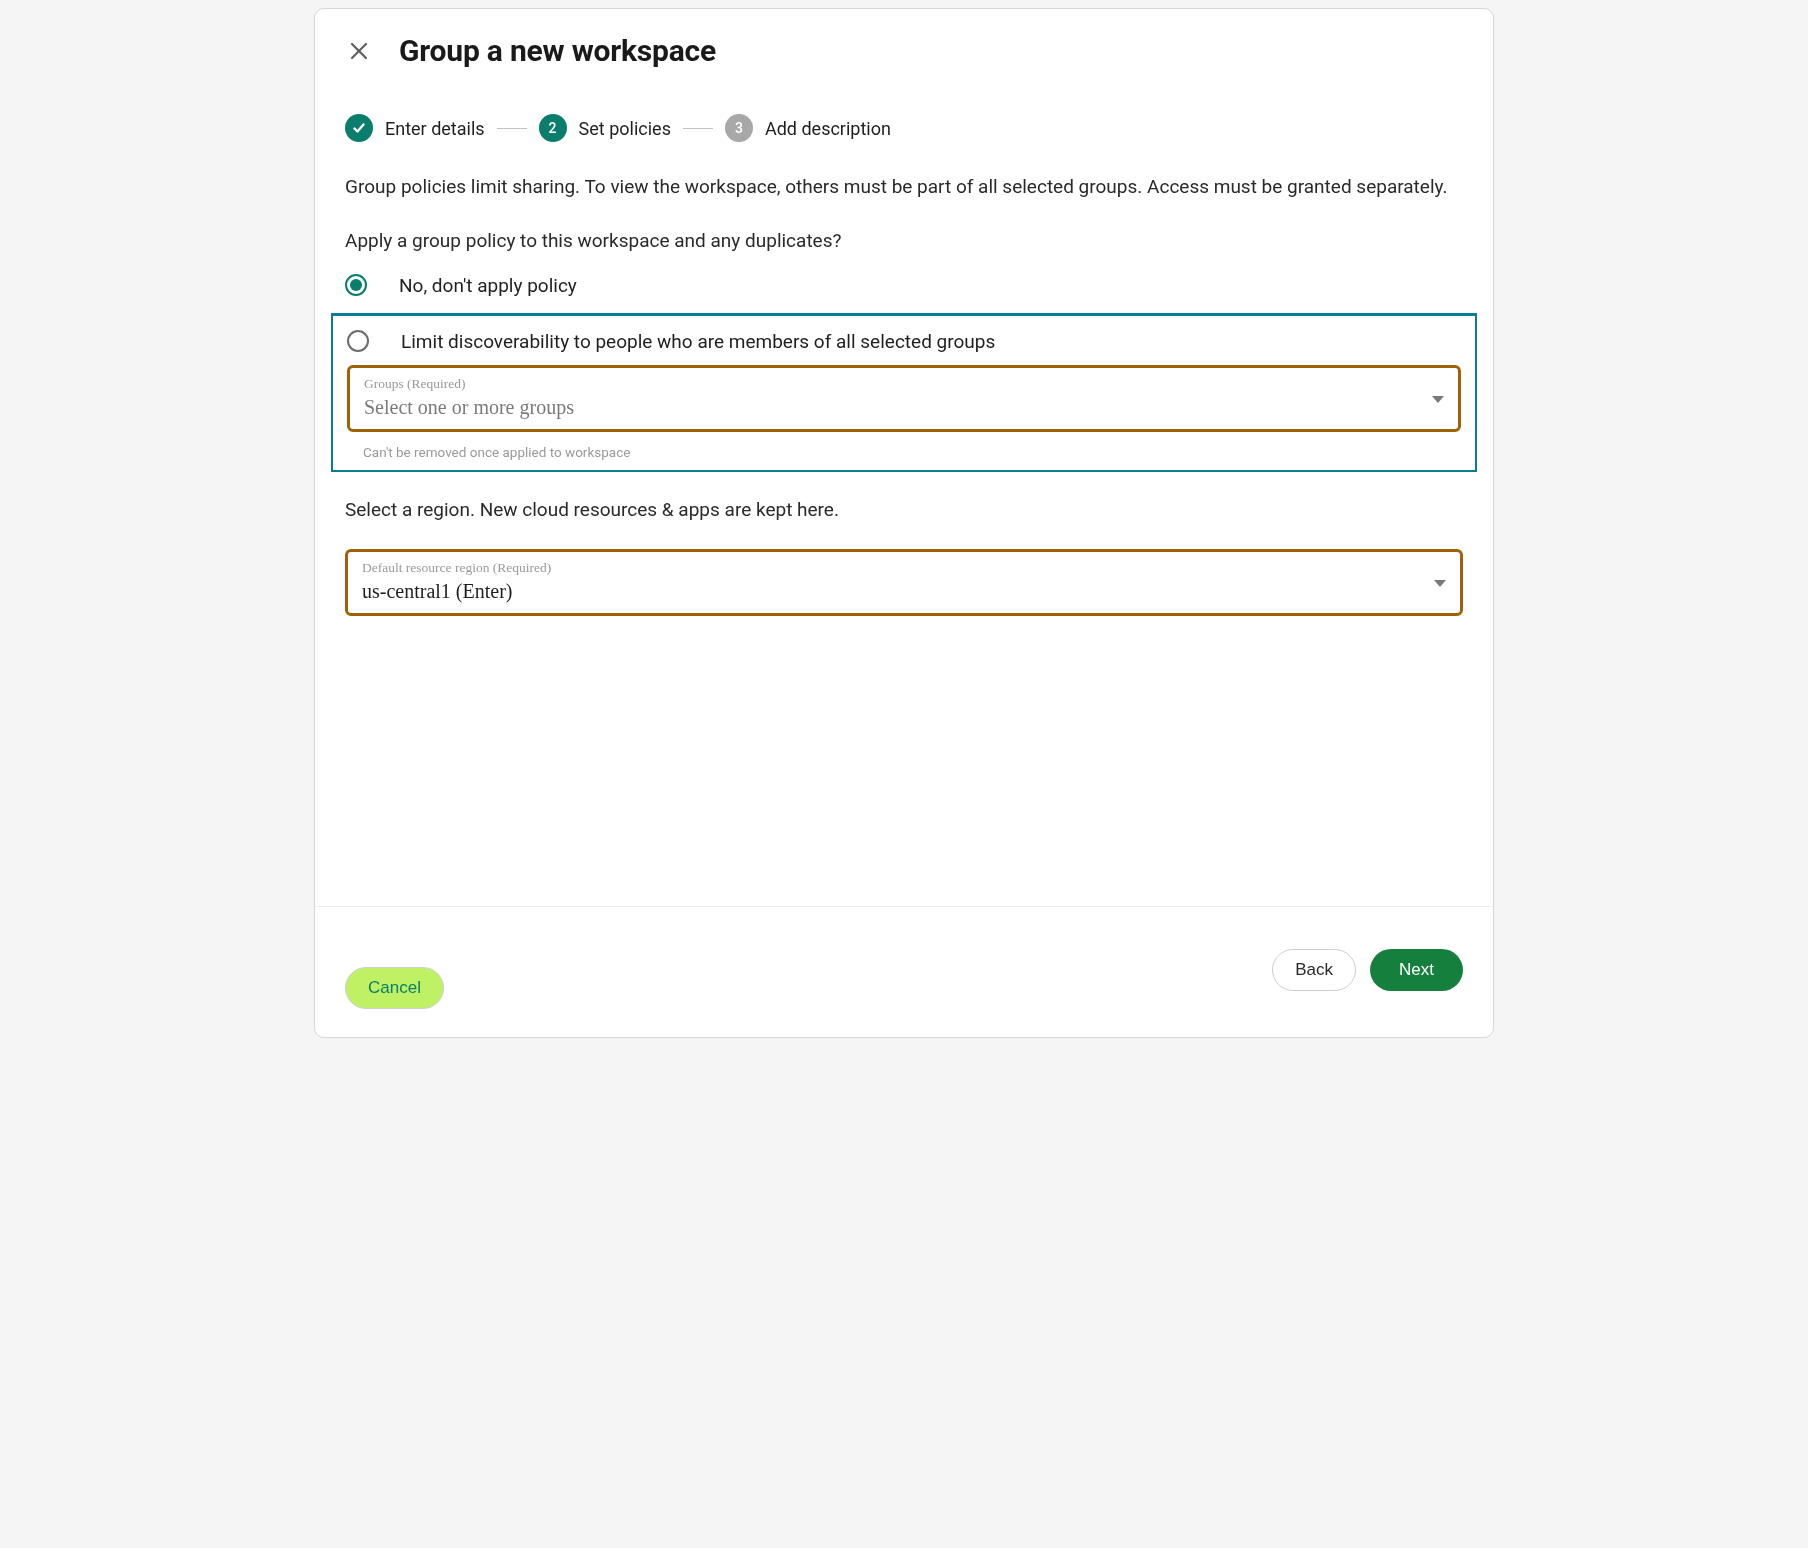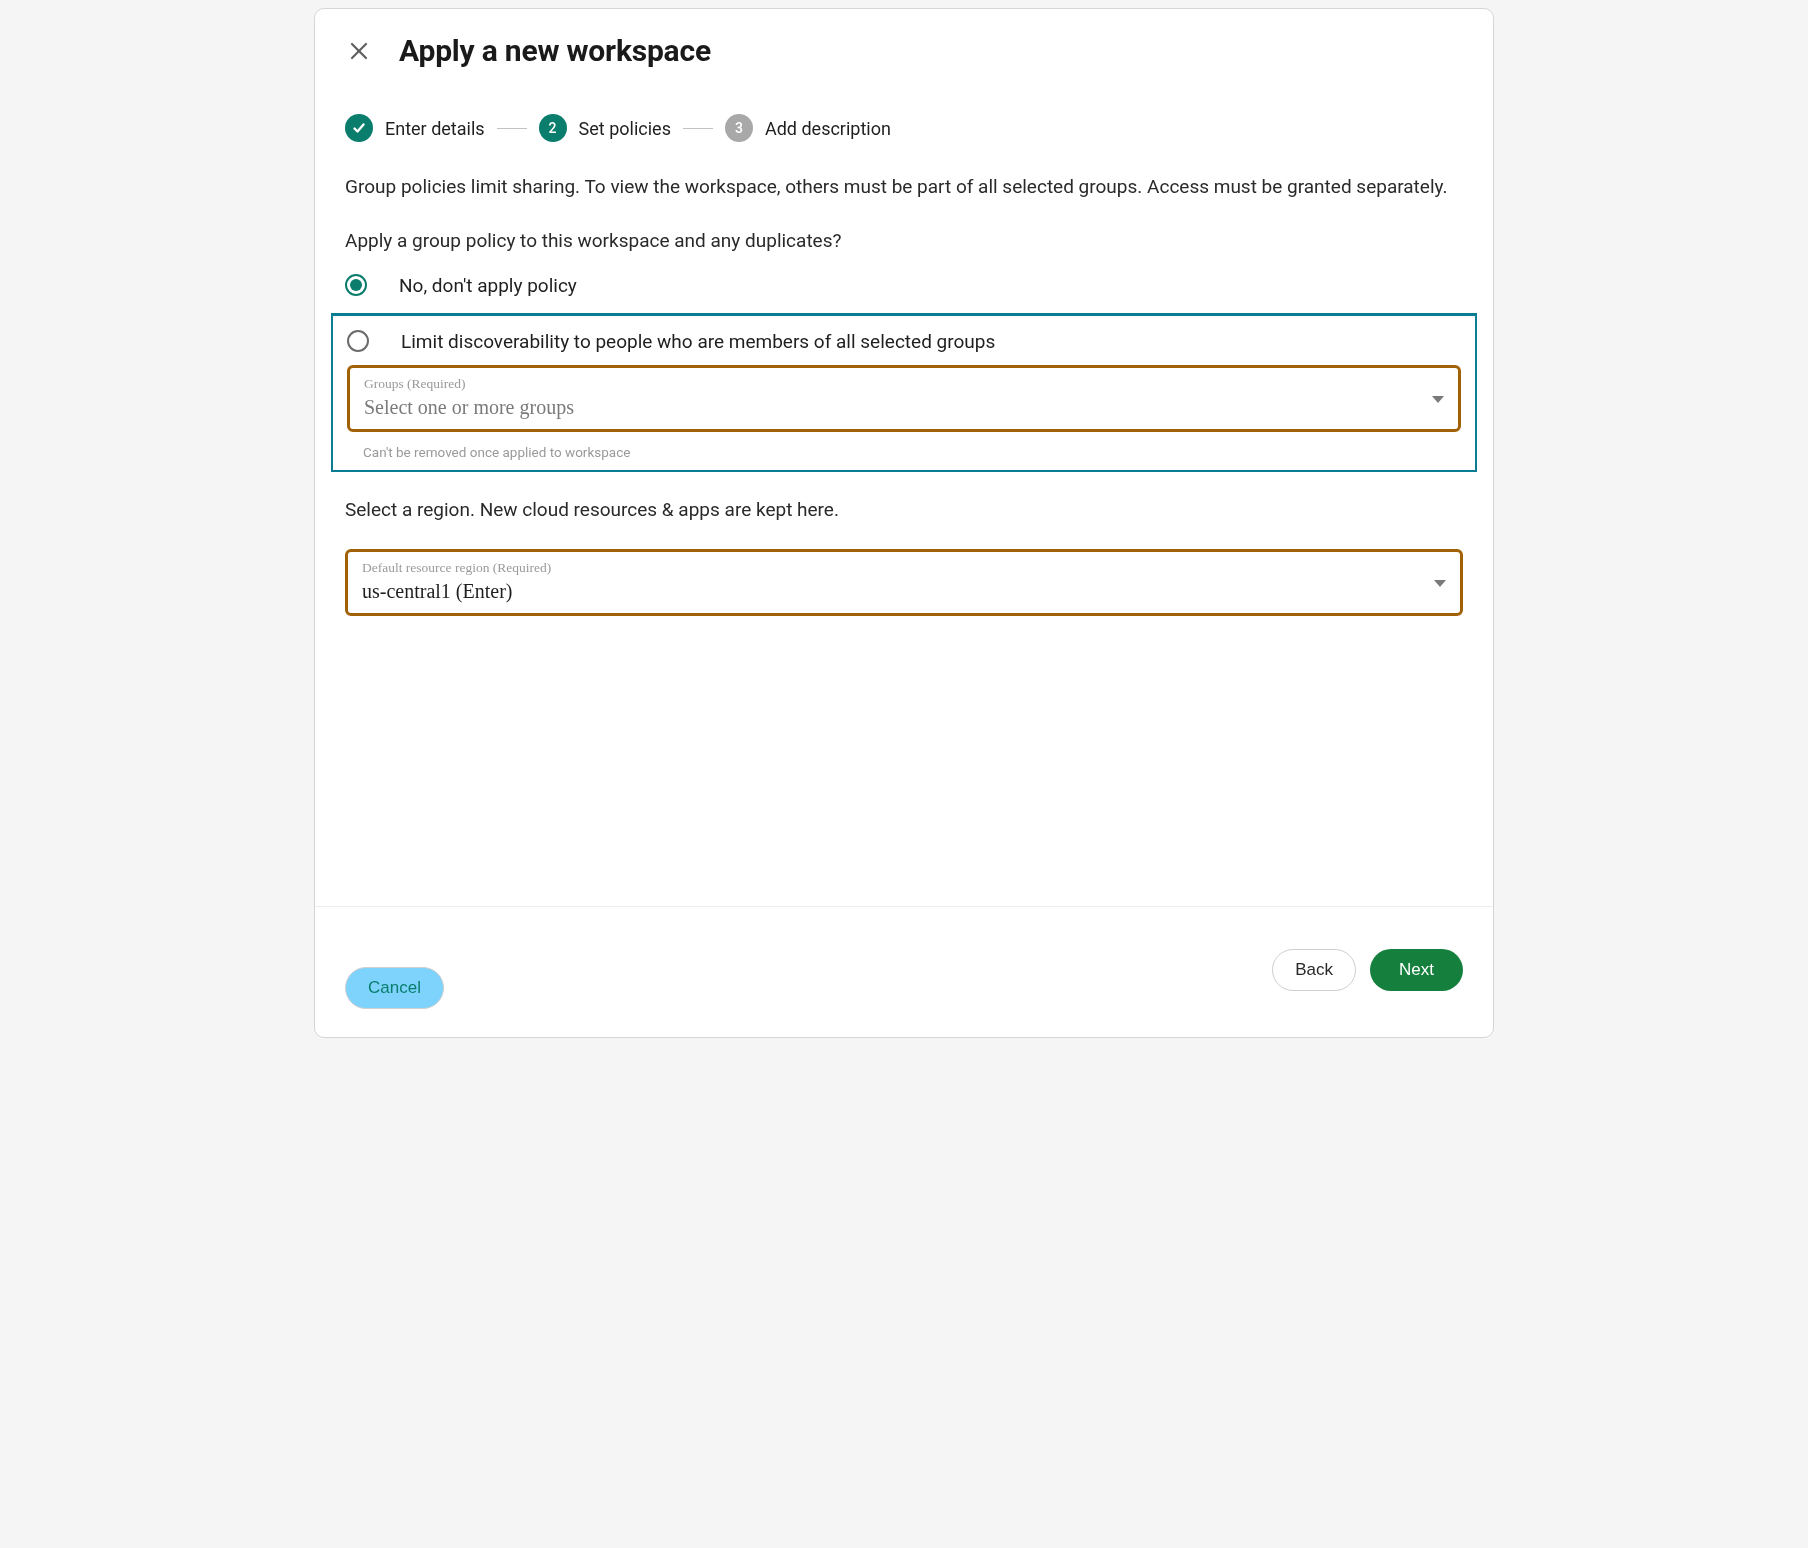--- a/index.html
+++ b/index.html
@@ -185,21 +185,21 @@
     padding: 10px 22px;
     font-size: 17px;
     font-weight: 500;
     cursor: pointer;
     border: 1.5px solid transparent;
     background: none;
   }
   .btn-outline-teal {
     border-color: #cfcfcf;
     color: #0a7d6c;
-    background: #7dd3fc;
+    background: #bef264;
     margin-top: 36px;
   }
   .btn-outline-gray {
     border-color: #cfcfcf;
     color: #2a2a2a;
     background: #fff;
   }
   .btn-solid {
     background: #15803d;
     color: #ffffff;
@@ -211,21 +211,21 @@
 
 <div class="dialog">
 
   <div class="header">
     <button class="close-btn" aria-label="Close">
       <svg width="20" height="20" viewBox="0 0 20 20" fill="none" stroke="currentColor" stroke-width="2.2" stroke-linecap="round">
         <line x1="3" y1="3" x2="17" y2="17"></line>
         <line x1="17" y1="3" x2="3" y2="17"></line>
       </svg>
     </button>
-    <h1 class="title">Apply a new workspace</h1>
+    <h1 class="title">Group a new workspace</h1>
   </div>
 
   <div class="stepper">
     <div class="step">
       <span class="step-badge done">
         <svg width="14" height="14" viewBox="0 0 14 14" fill="none" stroke="#ffffff" stroke-width="2.4" stroke-linecap="round" stroke-linejoin="round">
           <polyline points="2.5,7.5 5.5,10.5 11.5,3.5"></polyline>
         </svg>
       </span>
       <span class="step-label">Enter details</span>

